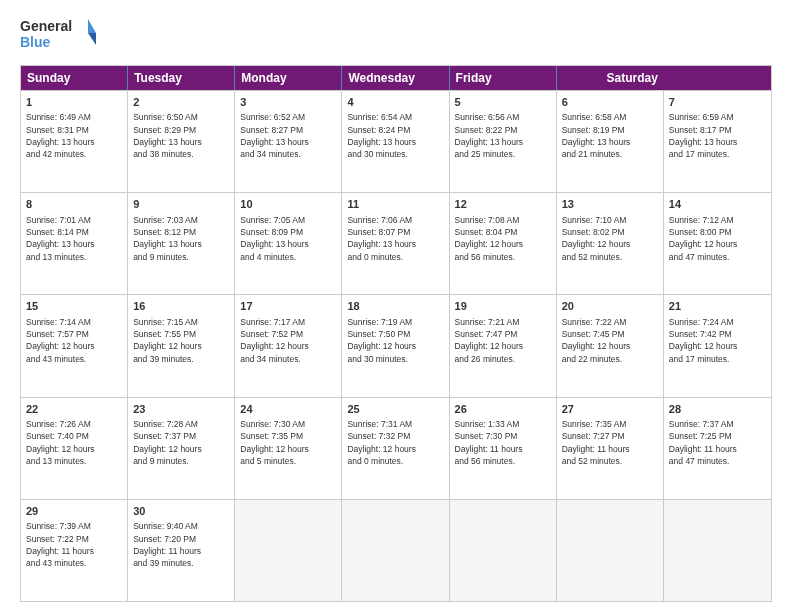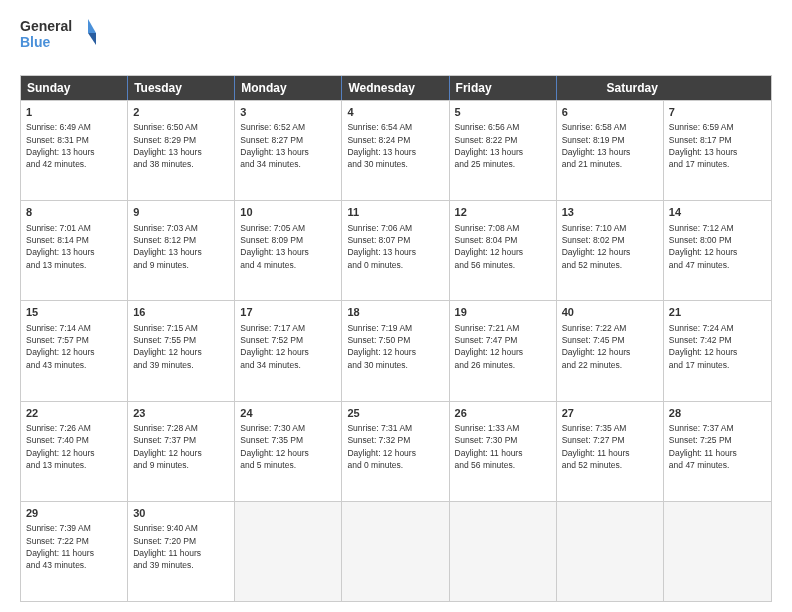--- a/index.html
+++ b/index.html
@@ -14,21 +14,21 @@
       width: 792px;
       height: 612px;
       padding: 15px 20px 10px 20px;
       display: flex;
       flex-direction: column;
     }
     .header {
       display: flex;
       justify-content: space-between;
       align-items: flex-start;
-      margin-bottom: 22px;
+      margin-bottom: 12px;
     }
     .logo {
       display: flex;
       align-items: center;
       gap: 4px;
     }
     .title-block { text-align: right; }
     .main-title {
       font-size: 32px;
       font-weight: bold;
@@ -41,21 +41,21 @@
     }
     .calendar {
       flex: 1;
       display: flex;
       flex-direction: column;
       border: 1px solid #ccc;
     }
     .cal-header {
       display: grid;
       grid-template-columns: repeat(7, 1fr);
-      background: #404040;
+      background: #701a75;
     }
     .cal-header-cell {
       color: #fff;
       font-weight: bold;
       font-size: 12px;
       padding: 5px 6px;
       text-align: left;
       border-right: 1px solid #5580c0;
     }
     .cal-header-cell:last-child { border-right: none; text-align: right; }
@@ -255,21 +255,21 @@
             <div class="cell-text">and 30 minutes.</div>
           </div>
           <div class="cal-cell">
             <span class="day-num">19</span>
             <div class="cell-text">Sunrise: 7:21 AM</div>
             <div class="cell-text">Sunset: 7:47 PM</div>
             <div class="cell-text">Daylight: 12 hours</div>
             <div class="cell-text">and 26 minutes.</div>
           </div>
           <div class="cal-cell">
-            <span class="day-num">40</span>
+            <span class="day-num">20</span>
             <div class="cell-text">Sunrise: 7:22 AM</div>
             <div class="cell-text">Sunset: 7:45 PM</div>
             <div class="cell-text">Daylight: 12 hours</div>
             <div class="cell-text">and 22 minutes.</div>
           </div>
           <div class="cal-cell">
             <span class="day-num">21</span>
             <div class="cell-text">Sunrise: 7:24 AM</div>
             <div class="cell-text">Sunset: 7:42 PM</div>
             <div class="cell-text">Daylight: 12 hours</div>

